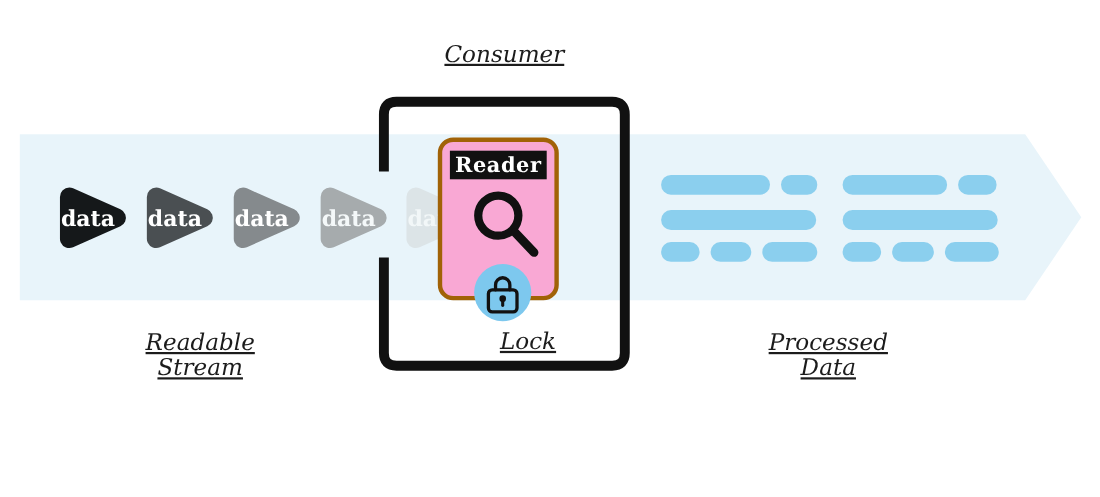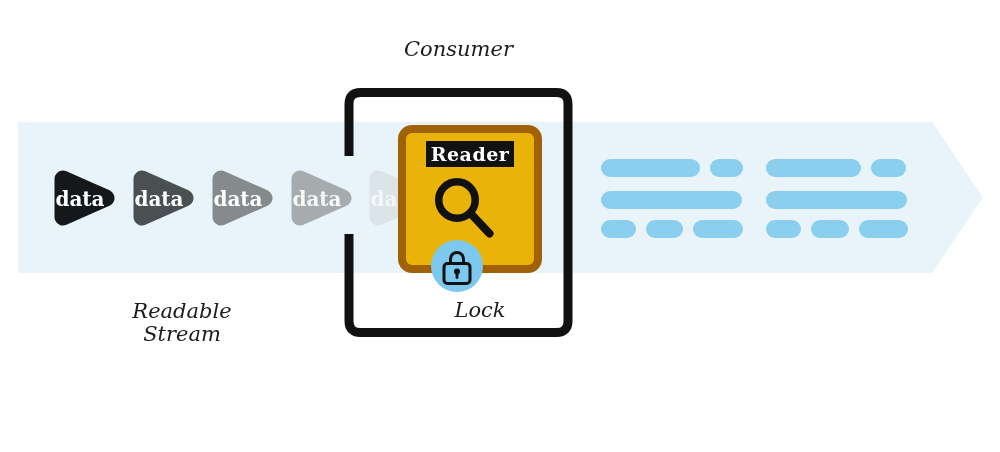--- a/index.html
+++ b/index.html
@@ -7,36 +7,36 @@
     position:relative; width:1000px; height:452px;
     background:#ffffff; overflow:hidden;
     font-family:"DejaVu Serif", serif;
   }
   .stage svg { display:block; }
   .layer { position:absolute; left:0; top:0; width:1000px; height:452px; pointer-events:none; }
 
   .caption {
     position:absolute; text-align:center;
     font-style:italic; font-size:21px; line-height:23px;
-    color:#1c1c1c; white-space:nowrap;
+    color:#1c1c1c; white-space:nowrap;text-decoration:underline;
   }
   .caption-consumer { left:342px; top:38px;  width:233px; }
   .caption-stream   { left:102px;  top:300px; width:160px; }
   .caption-lock     { left:420px; top:299px; width:120px; }
   .caption-processed{ left:673px; top:300px; width:160px; }
 
   .packet { position:absolute; top:167px; width:64px; height:62px; }
   .packet text {
     font-family:"DejaVu Serif", serif; font-weight:bold; font-size:20px;
   }
 
   .reader-card {
-    position:absolute; left:398px; top:125px; width:144px; height:148px;
-    box-sizing:border-box; background:#eab308;
-    border:8px solid #a16207; border-radius:14px; z-index:4;
+    position:absolute; left:398px; top:125px; width:110px; height:148px;
+    box-sizing:border-box; background:#f9a8d4;
+    border:4px solid #a16207; border-radius:14px; z-index:4;
   }
   .reader-tag {
     position:relative; z-index:2;
     display:block; width:fit-content; margin:8px auto 0;
     background:#111111; color:#ffffff;
     font-weight:bold; font-size:19px; line-height:26px;
     padding:0 5px; letter-spacing:0.5px;
   }
   .magnifier { position:absolute; left:0; top:0; z-index:1; }
 
@@ -119,14 +119,18 @@
   <div class="caption caption-consumer">
     <span>Consumer</span>
   </div>
   <div class="caption caption-stream">
     <span>Readable</span><br>
     <span>Stream</span>
   </div>
   <div class="caption caption-lock">
     <span>Lock</span>
   </div>
+  <div class="caption caption-processed">
+    <span>Processed</span><br>
+    <span>Data</span>
+  </div>
 
 </div>
 
 </body></html>

